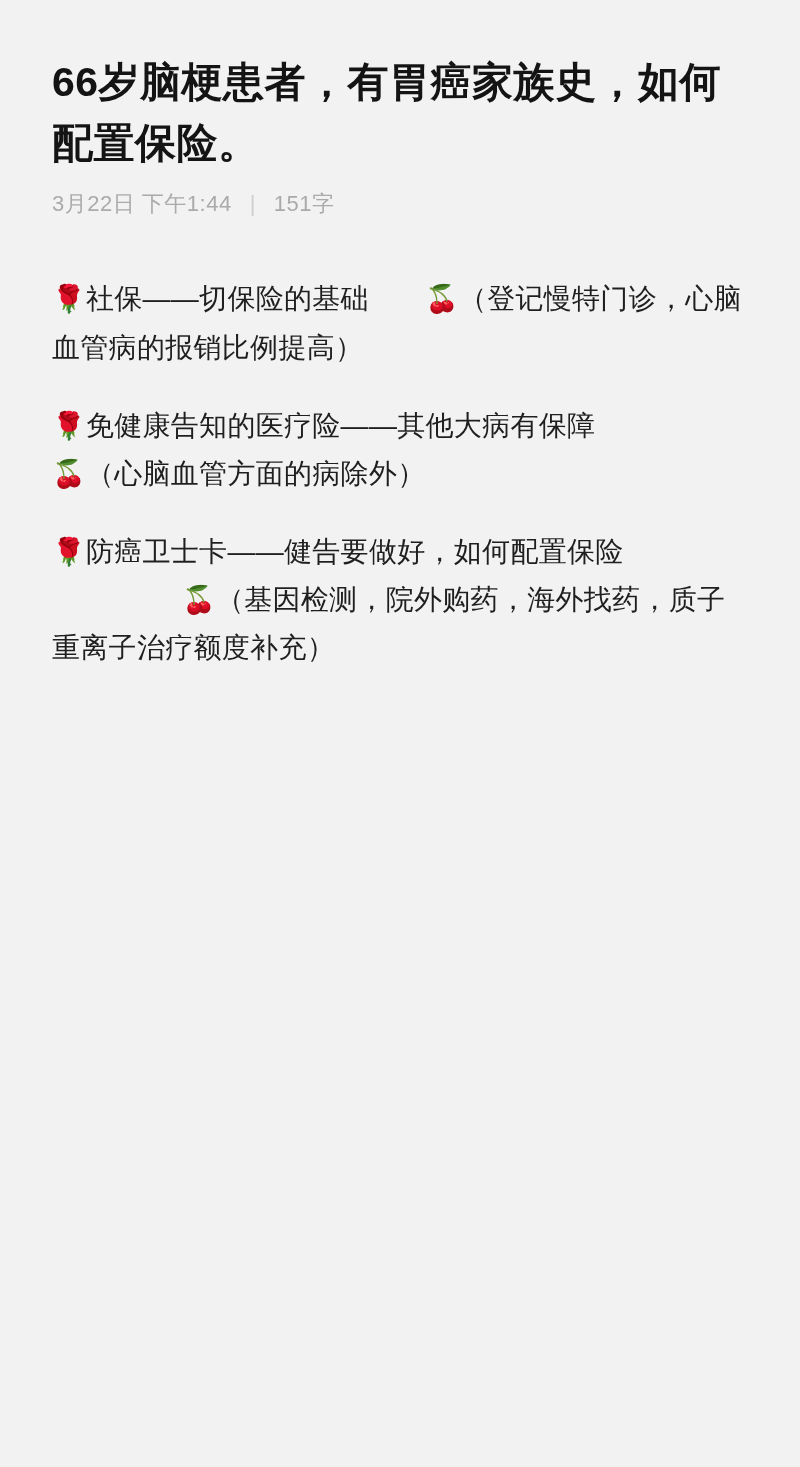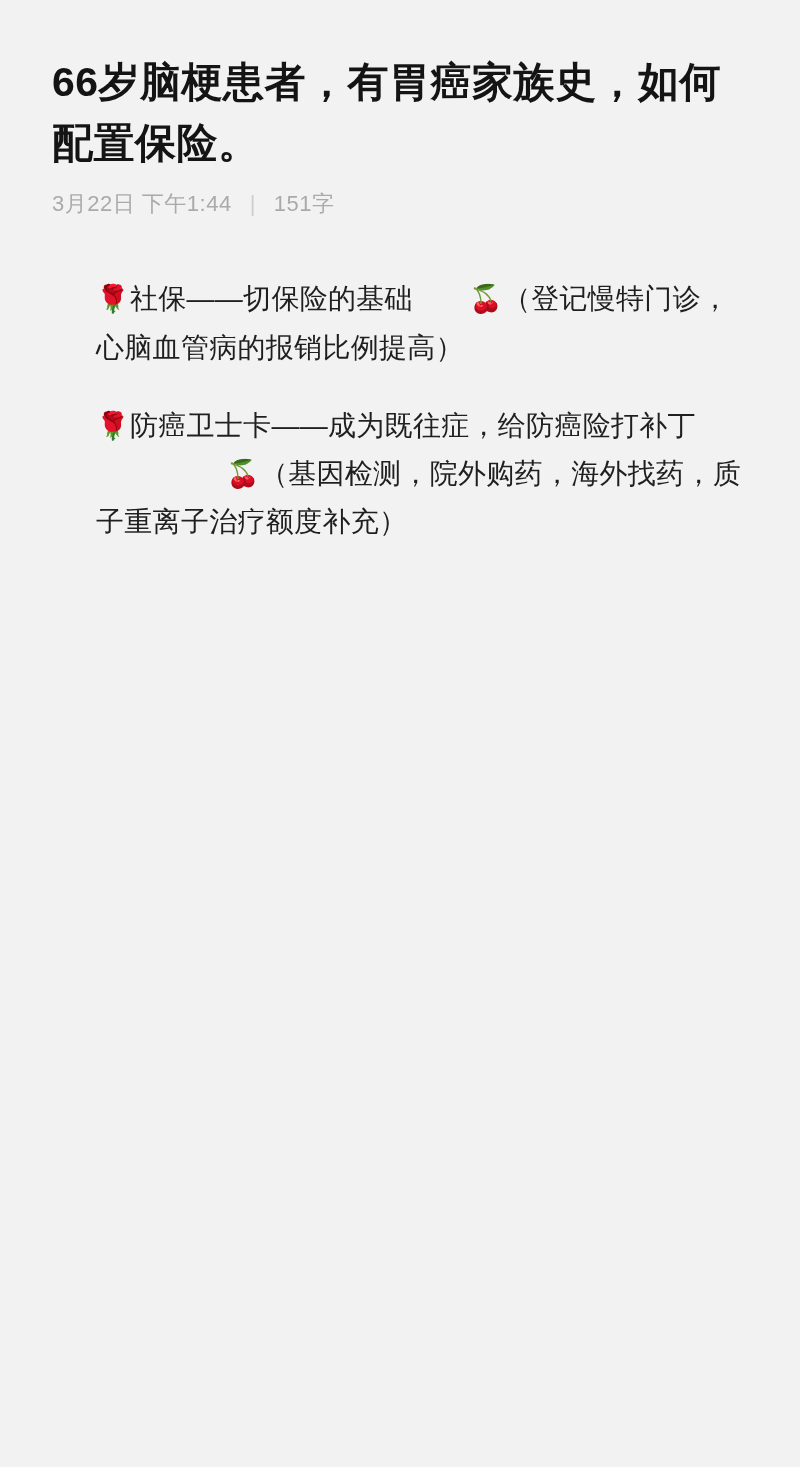--- a/index.html
+++ b/index.html
@@ -47,21 +47,20 @@
   .meta-sep {
     margin: 0 18px;
     color: #cfcfcf;
     font-size: 22px;
   }
   .meta-count {
     white-space: pre;
   }
   .body-block {
     margin-top: 56px;
-    margin-left: 44px;
   }
   .para {
     font-size: 28px;
     line-height: 1.72;
     color: #1f1f1f;
     margin: 0 0 30px 0;
     letter-spacing: 0.3px;
     word-break: break-all;
   }
   .para:last-child {
@@ -100,20 +99,23 @@
     <span class="meta-sep">|</span>
     <span class="meta-count">151字</span>
   </div>
 
   <div class="body-block">
 
     <p class="para">
       <span class="emoji">🌹</span><span>社保——切保险的基础</span><span class="spacer-wide"></span><span class="emoji">🍒</span><span>（登记慢特门诊，心脑血管病的报销比例提高）</span>
     </p>
 
+    <p class="para">
+      <span class="emoji">🌹</span><span>免健康告知的医疗险——其他大病有保障</span><span class="spacer-xwide"></span><span class="emoji">🍒</span><span>（心脑血管方面的病除外）</span>
+    </p>
 
 
     <p class="para">
-      <span class="emoji">🌹</span><span>防癌卫士卡——成为既往症，给防癌险打补丁</span><span class="spacer-lead"></span><span class="emoji">🍒</span><span>（基因检测，院外购药，海外找药，质子重离子治疗额度补充）</span>
+      <span class="emoji">🌹</span><span>防癌卫士卡——健告要做好，如何配置保险</span><span class="spacer-lead"></span><span class="emoji">🍒</span><span>（基因检测，院外购药，海外找药，质子重离子治疗额度补充）</span>
     </p>
 
   </div>
 </div>
 
 </body></html>

